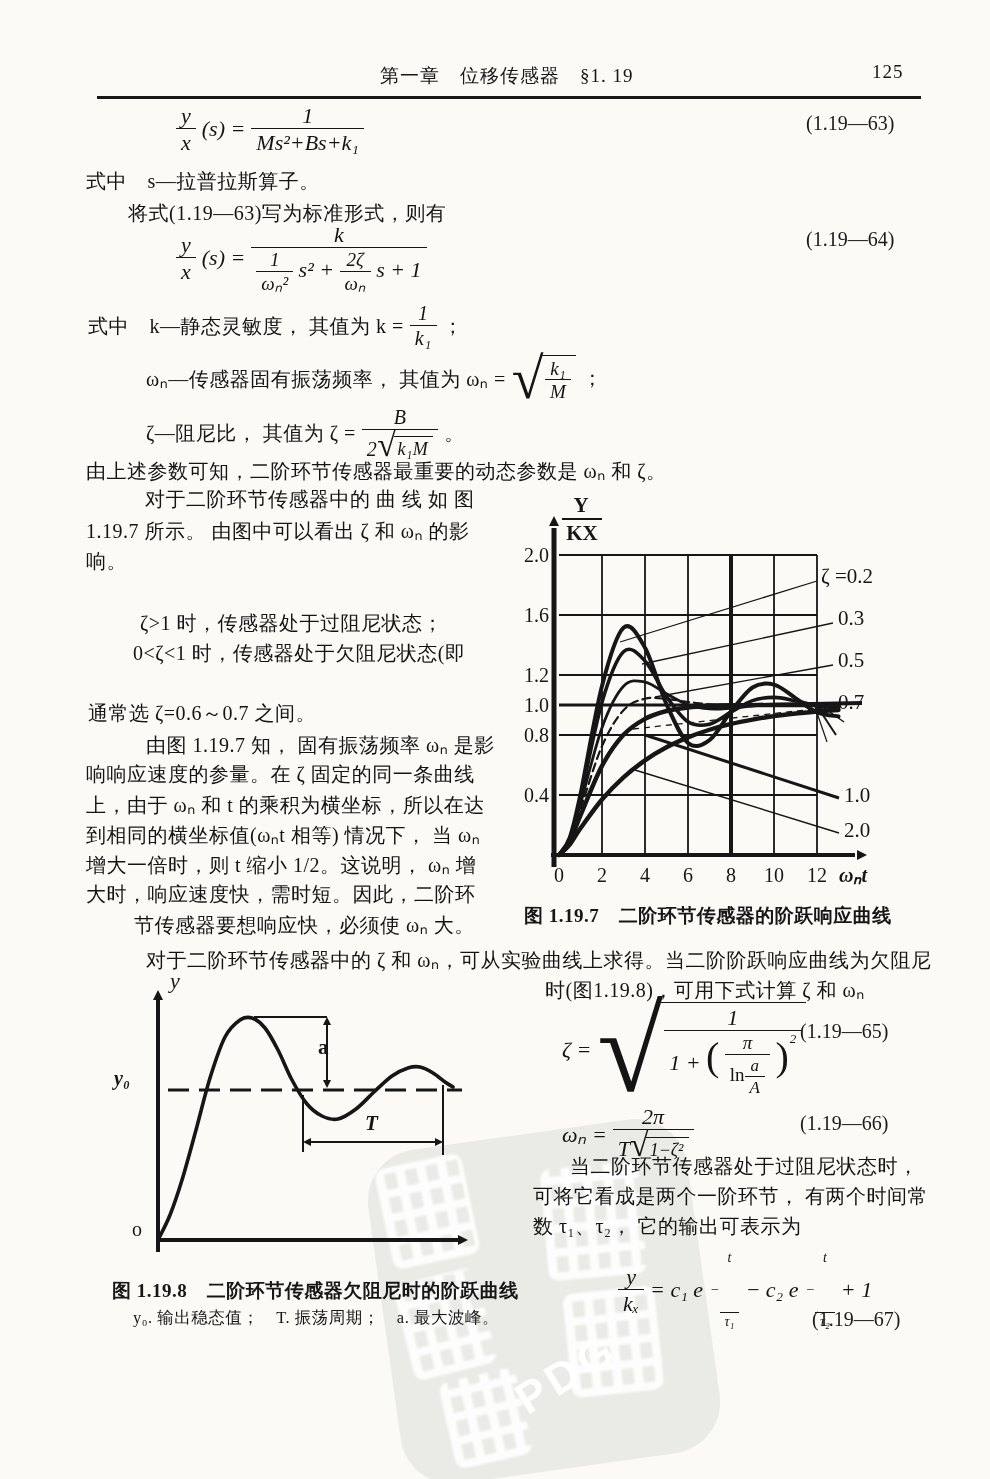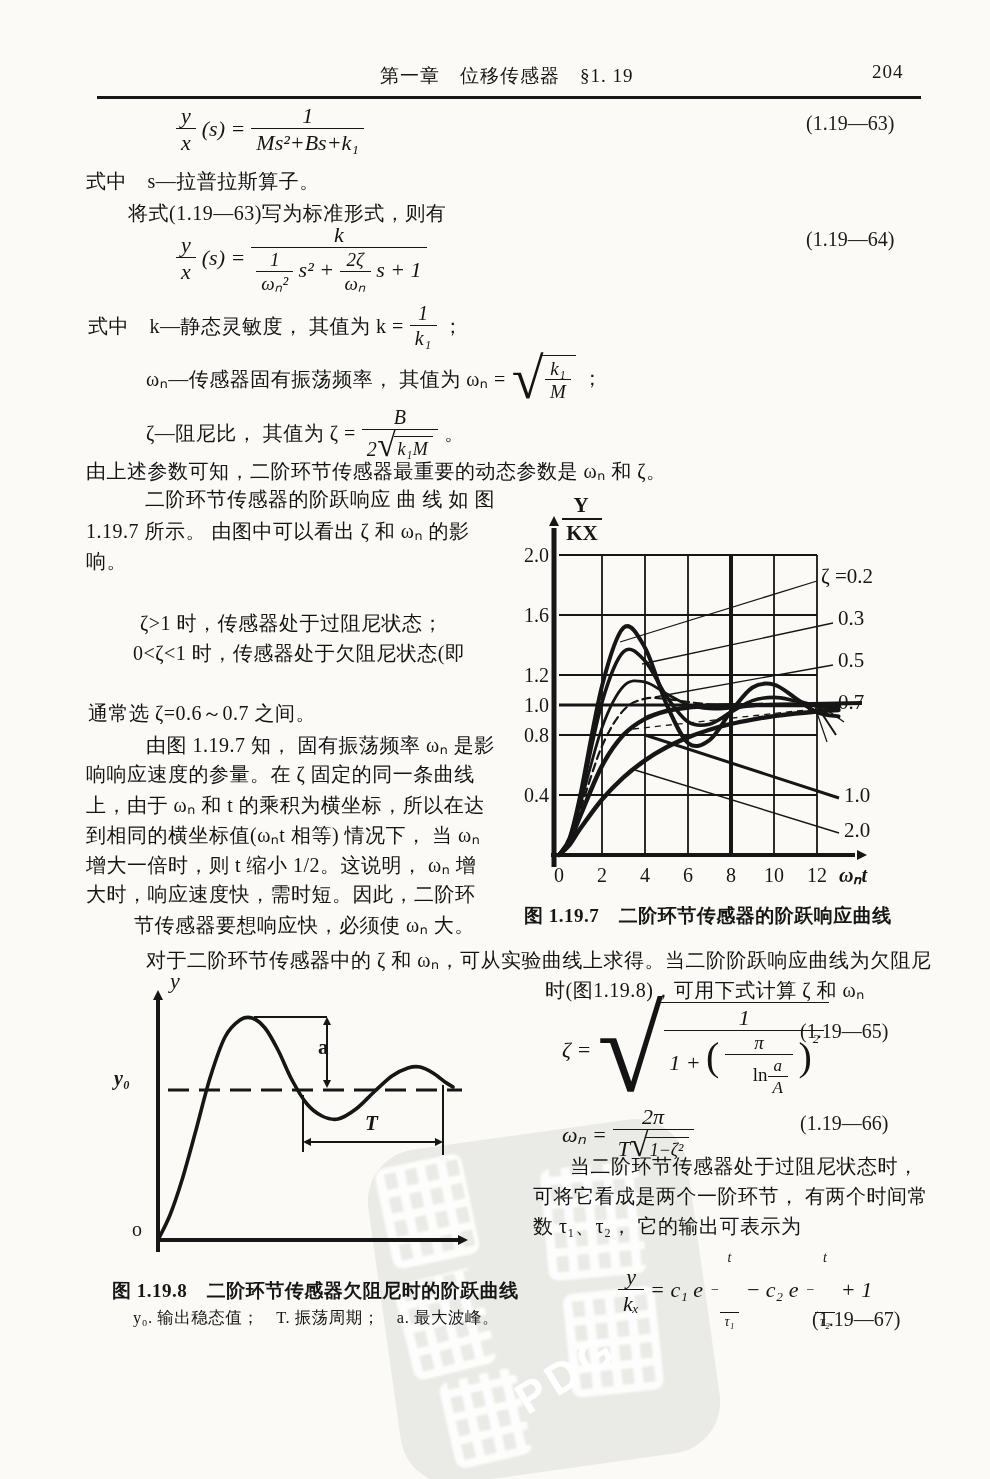--- a/index.html
+++ b/index.html
@@ -47,21 +47,21 @@
   <div class="wm">
     <div class="wm-glyph" style="left:14px;top:12px;width:88px;height:102px;transform:rotate(-4deg);"></div>
     <div class="wm-glyph" style="left:172px;top:40px;width:98px;height:112px;transform:rotate(3deg);"></div>
     <div class="wm-glyph" style="left:18px;top:128px;width:84px;height:98px;transform:rotate(-6deg);"></div>
     <div class="wm-glyph" style="left:178px;top:166px;width:92px;height:104px;transform:rotate(2deg);"></div>
     <div class="wm-glyph" style="left:48px;top:232px;width:78px;height:88px;transform:rotate(-5deg);"></div>
     <div class="wm-pdg">PDG</div>
   </div>
 
   <div class="abs hdr" style="left:380px;top:63px;">第一章　位移传感器　§1. 19</div>
-  <div class="abs hdr" style="left:872px;top:61px;">204</div>
+  <div class="abs hdr" style="left:872px;top:61px;">125</div>
   <div class="rule" style="left:97px;top:96px;width:824px;height:3px;"></div>
 
   <div class="abs math mrow" style="left:176px;top:103px;">
     <span class="frac">
         <span class="num">y</span>
         <span class="den">x</span>
       </span>
     <span>(s) =</span>
     <span class="frac">
         <span class="num">1</span>
@@ -114,21 +114,21 @@
       <span class="den drow" style="gap:1px;"><span>2</span><span class="sqrt s1">
             <span class="sign">√</span>
             <span class="body" style="font-size:18px;">k₁M</span>
           </span></span>
     </span>
     <span>。</span>
   </div>
 
   <div class="abs cn" style="left:86px;top:457px;">由上述参数可知，二阶环节传感器最重要的动态参数是 ωₙ 和 ζ。</div>
 
-  <div class="abs cn" style="left:145px;top:486px;">二阶环节传感器的阶跃响应 曲 线 如 图</div>
+  <div class="abs cn" style="left:145px;top:486px;">对于二阶环节传感器中的 曲 线 如 图</div>
   <div class="abs cn" style="left:86px;top:517px;">1.19.7 所示。 由图中可以看出 ζ 和 ωₙ 的影</div>
   <div class="abs cn" style="left:86px;top:548px;">响。</div>
   <div class="abs cn" style="left:140px;top:610px;">ζ&gt;1 时，传感器处于过阻尼状态；</div>
   <div class="abs cn" style="left:133px;top:640px;">0&lt;ζ&lt;1 时，传感器处于欠阻尼状态(即</div>
   <div class="abs cn" style="left:88px;top:700px;">通常选 ζ=0.6～0.7 之间。</div>
   <div class="abs cn" style="left:146px;top:731px;">由图 1.19.7 知， 固有振荡频率 ωₙ 是影</div>
   <div class="abs cn" style="left:86px;top:761px;">响响应速度的参量。在 ζ 固定的同一条曲线</div>
   <div class="abs cn" style="left:86px;top:791px;">上，由于 ωₙ 和 t 的乘积为横坐标，所以在达</div>
   <div class="abs cn" style="left:86px;top:821px;">到相同的横坐标值(ωₙt 相等) 情况下， 当 ωₙ</div>
   <div class="abs cn" style="left:86px;top:851px;">增大一倍时，则 t 缩小 1/2。这说明， ωₙ 增</div>
@@ -200,21 +200,21 @@
   <div class="abs math mrow" style="left:562px;top:1002px;">
     <span>ζ =</span>
     <span class="sqrt deep">
         <span class="sign">√</span>
         <span class="body">
       <span class="frac"><span class="num">1</span>
         <span class="den drow" style="gap:2px;">
           <span>1 +</span>
           <span class="big">(</span>
           <span class="frac" style="font-size:19px;"><span class="num">π</span>
-            <span class="den drow" style="gap:3px;"><span style="font-style:normal;margin-left:23px;">ln</span><span class="frac" style="font-size:17px;"><span class="num">a</span><span class="den">A</span></span></span>
+            <span class="den drow" style="gap:3px;"><span style="font-style:normal;">ln</span><span class="frac" style="font-size:17px;"><span class="num">a</span><span class="den">A</span></span></span>
           </span>
           <span class="big">)</span><span class="sup2">2</span>
         </span>
       </span>
     </span>
       </span>
   </div>
   <div class="tag" style="left:800px;top:1020px;">(1.19—65)</div>
 
   <div class="abs math mrow" style="left:562px;top:1104px;">

